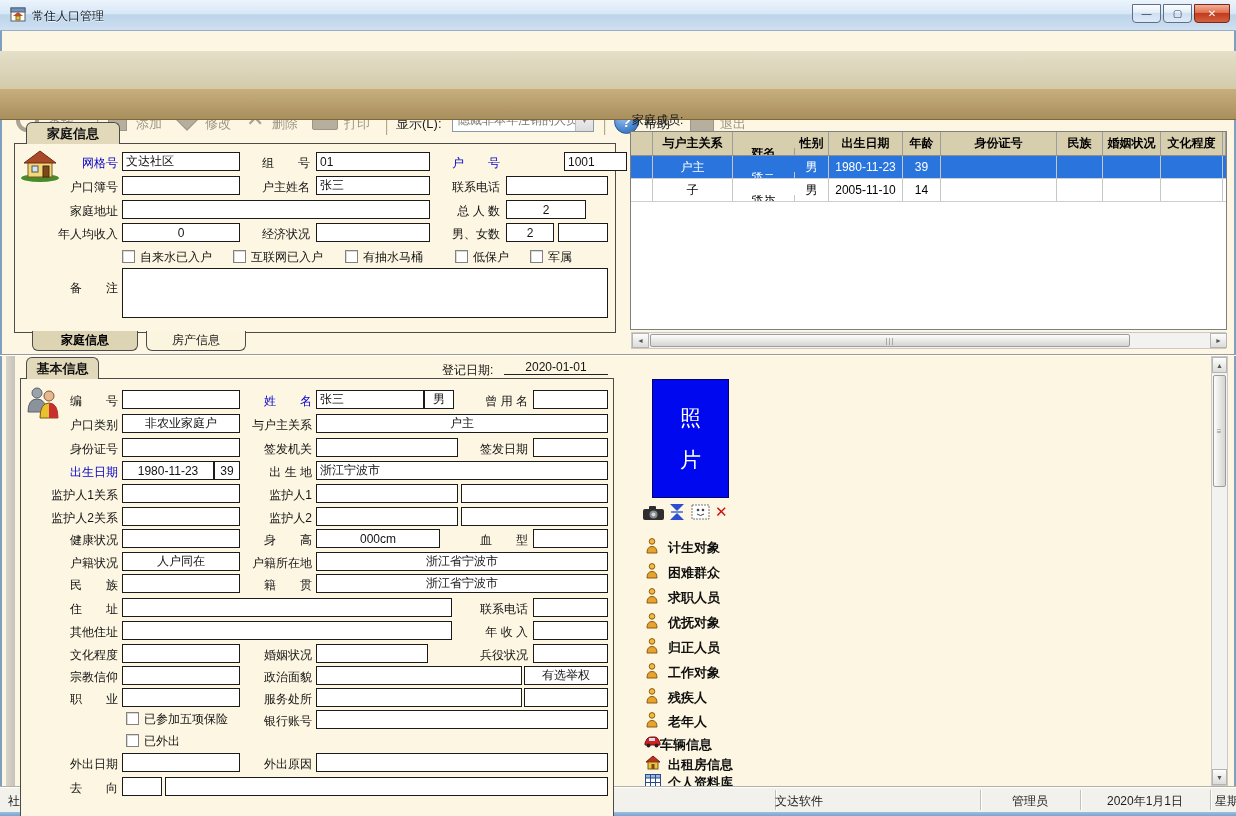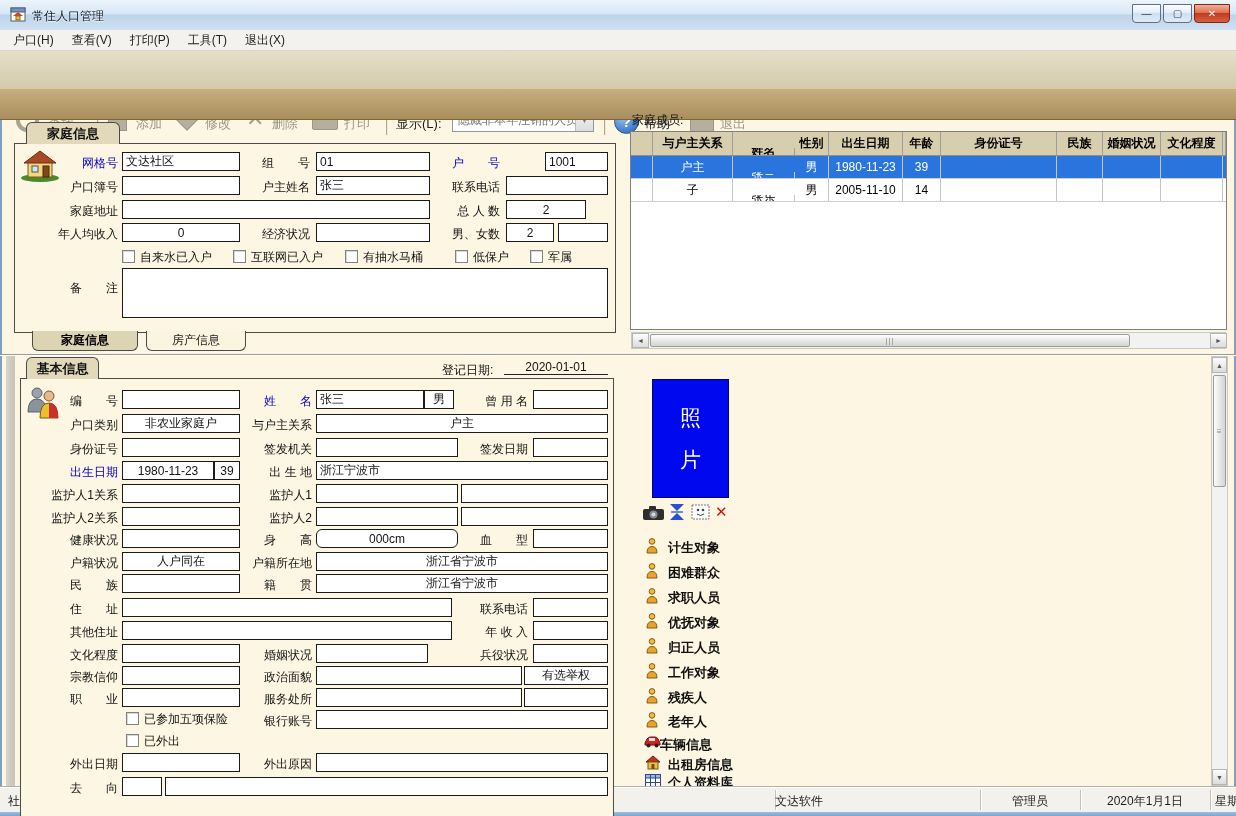--- a/index.html
+++ b/index.html
@@ -98,27 +98,20 @@
       <rect x="1" y="2" width="14" height="4" fill="#6f94c4" stroke="#55606e"></rect>
       <polygon points="3,10 8,6 13,10" fill="#c04a2a"></polygon>
       <rect x="6" y="10" width="4" height="4" fill="#e8c04a" stroke="#8a6a20"></rect>
     </svg>
     <span class="abs title-text">常住人口管理</span>
     <div class="abs winbtn" style="left:1132px;width:29px">—</div>
     <div class="abs winbtn" style="left:1163px;width:29px">▢</div>
     <div class="abs winbtn close" style="left:1194px;width:36px">✕</div>
   </div>
 
-  <div class="abs menubar">
-    <span class="menu-item">户口(H)</span>
-    <span class="menu-item">查看(V)</span>
-    <span class="menu-item">打印(P)</span>
-    <span class="menu-item">工具(T)</span>
-    <span class="menu-item">退出(X)</span>
-  </div>
 
   <div class="abs toolbar">
     <span class="abs gray-ico mag" style="left:16px;top:58px"></span>
     <span class="abs gray-ico mag-handle" style="left:30px;top:74px"></span>
     <span class="abs tb-label" style="left:48px;top:64px">查找</span>
     <span class="abs tb-sep" style="left:97px;top:54px"></span>
     <span class="abs gray-ico gpage" style="left:108px;top:56px"></span>
     <span class="abs tb-label" style="left:136px;top:64px">添加</span>
     <span class="abs gray-ico gdiamond" style="left:178px;top:58px"></span>
     <span class="abs tb-label" style="left:205px;top:64px">修改</span>
@@ -209,21 +202,21 @@
     <polygon points="4,15 20,3 36,15" fill="#a84a28" stroke="#6a2a10"></polygon>
     <rect x="12" y="18" width="6" height="6" fill="#cfe6f5" stroke="#555"></rect>
     <rect x="23" y="18" width="6" height="11" fill="#7a4a1a" stroke="#4a2a08"></rect>
   </svg>
 
   <span class="abs lbl blue" style="left:46px;top:155px;width:72px;z-index:3">网格号</span>
   <input class="abs box" style="left: 122px; top: 152px; width: 118px; z-index: 3;" value="文达社区">
   <span class="abs lbl" style="left:246px;top:155px;width:64px;z-index:3">组　　号</span>
   <input class="abs box" style="left: 316px; top: 152px; width: 114px; z-index: 3;" value="01">
   <span class="abs lbl blue" style="left:436px;top:155px;width:64px;z-index:3">户　　号</span>
-  <input class="abs box" style="left: 545px; top: 152px; width: 63px; z-index: 3;" value="1001">
+  <input class="abs box" style="left: 564px; top: 152px; width: 63px; z-index: 3;" value="1001">
 
   <span class="abs lbl" style="left:46px;top:179px;width:72px;z-index:3">户口簿号</span>
   <input class="abs box" style="left: 122px; top: 176px; width: 118px; z-index: 3;" value="">
   <span class="abs lbl" style="left:246px;top:179px;width:64px;z-index:3">户主姓名</span>
   <input class="abs box" style="left: 316px; top: 176px; width: 114px; z-index: 3;" value="张三">
   <span class="abs lbl" style="left:436px;top:179px;width:64px;z-index:3">联系电话</span>
   <input class="abs box" style="left: 506px; top: 176px; width: 102px; z-index: 3;" value="">
 
   <span class="abs lbl" style="left:46px;top:203px;width:72px;z-index:3">家庭地址</span>
   <input class="abs box" style="left: 122px; top: 200px; width: 308px; z-index: 3;" value="">
@@ -360,21 +353,21 @@
 
   <span class="abs lbl" style="left:24px;top:510px;width:94px;z-index:3">监护人2关系</span>
   <input class="abs box" style="left: 122px; top: 507px; width: 118px; z-index: 3;" value="">
   <span class="abs lbl" style="left:242px;top:510px;width:70px;z-index:3">监护人2</span>
   <input class="abs box" style="left: 316px; top: 507px; width: 142px; z-index: 3;" value="">
   <input class="abs box" style="left: 461px; top: 507px; width: 147px; z-index: 3;" value="">
 
   <span class="abs lbl" style="left:24px;top:532px;width:94px;z-index:3">健康状况</span>
   <input class="abs box" style="left: 122px; top: 529px; width: 118px; z-index: 3;" value="">
   <span class="abs lbl" style="left:242px;top:532px;width:70px;z-index:3">身　　高</span>
-  <input class="abs box center" style="left: 316px; top: 529px; width: 142px; z-index: 3; border-radius: 6px;" value="000cm">
+  <input class="abs box center" style="left: 316px; top: 529px; width: 124px; z-index: 3;" value="000cm">
   <span class="abs lbl" style="left:462px;top:532px;width:66px;z-index:3">血　　型</span>
   <input class="abs box" style="left: 533px; top: 529px; width: 75px; z-index: 3;" value="">
 
   <span class="abs lbl" style="left:24px;top:555px;width:94px;z-index:3">户籍状况</span>
   <input class="abs box center" style="left: 122px; top: 552px; width: 118px; z-index: 3;" value="人户同在">
   <span class="abs lbl" style="left:242px;top:555px;width:70px;z-index:3">户籍所在地</span>
   <input class="abs box center" style="left: 316px; top: 552px; width: 292px; z-index: 3;" value="浙江省宁波市">
 
   <span class="abs lbl" style="left:24px;top:577px;width:94px;z-index:3">民　　族</span>
   <input class="abs box" style="left: 122px; top: 574px; width: 118px; z-index: 3;" value="">

